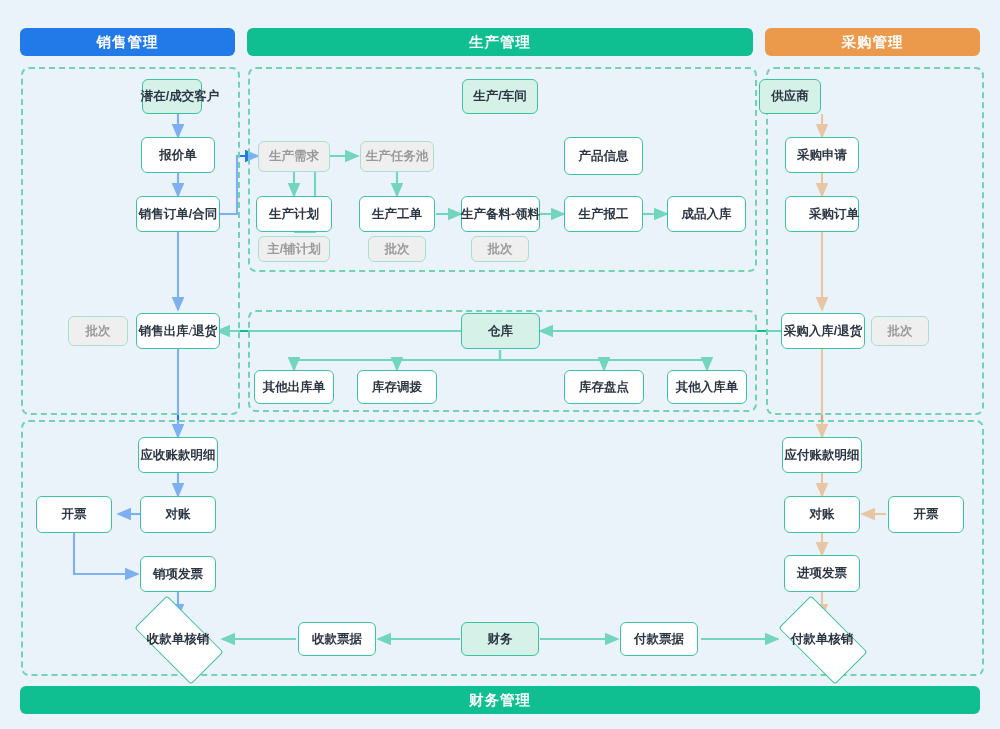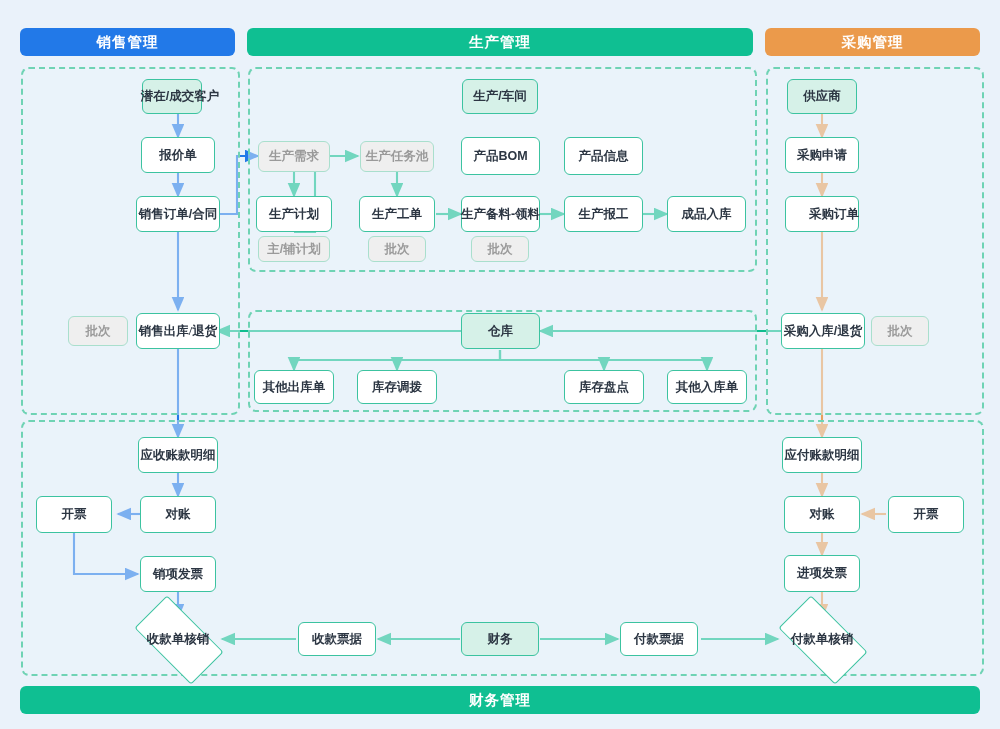--- a/index.html
+++ b/index.html
@@ -144,38 +144,37 @@
 
   <div class="node mint" style="left:142px;top:79px;width:60px;height:35px;padding-left:16px;">潜在/成交客户</div>
   <div class="node plain" style="left:141px;top:137px;width:74px;height:36px;">报价单</div>
   <div class="node plain" style="left:136px;top:196px;width:84px;height:36px;">销售订单/合同</div>
   <div class="node plain" style="left:136px;top:313px;width:84px;height:36px;font-family:Liberation Serif, serif;">销售出库/退货</div>
   <div class="node grey" style="left:68px;top:316px;width:60px;height:30px;">批次</div>
 
   <div class="node mint" style="left:462px;top:79px;width:76px;height:35px;">生产/车间</div>
   <div class="node grey" style="left:258px;top:141px;width:72px;height:31px;">生产需求</div>
   <div class="node grey" style="left:360px;top:141px;width:74px;height:31px;">生产任务池</div>
-  <div class="node plain" style="left:461px;top:137px;width:79px;height:38px;">产品BOM</div>
   <div class="node plain" style="left:564px;top:137px;width:79px;height:38px;">产品信息</div>
   <div class="node plain" style="left:256px;top:196px;width:76px;height:36px;">生产计划</div>
   <div class="node plain" style="left:359px;top:196px;width:76px;height:36px;">生产工单</div>
   <div class="node plain" style="left:461px;top:196px;width:79px;height:36px;">生产备料-领料</div>
   <div class="node plain" style="left:564px;top:196px;width:79px;height:36px;">生产报工</div>
   <div class="node plain" style="left:667px;top:196px;width:79px;height:36px;">成品入库</div>
   <div class="node grey" style="left:258px;top:236px;width:72px;height:26px;">主/辅计划</div>
   <div class="node grey" style="left:368px;top:236px;width:58px;height:26px;">批次</div>
   <div class="node grey" style="left:471px;top:236px;width:58px;height:26px;">批次</div>
 
   <div class="node mint" style="left:461px;top:313px;width:79px;height:36px;">仓库</div>
   <div class="node plain" style="left:254px;top:370px;width:80px;height:34px;">其他出库单</div>
   <div class="node plain" style="left:357px;top:370px;width:80px;height:34px;">库存调拨</div>
   <div class="node plain" style="left:564px;top:370px;width:80px;height:34px;">库存盘点</div>
   <div class="node plain" style="left:667px;top:370px;width:80px;height:34px;">其他入库单</div>
 
-  <div class="node mint" style="left:787px;top:79px;width:70px;height:35px;">供应商</div>
+  <div class="node mint" style="left:759px;top:79px;width:62px;height:35px;">供应商</div>
   <div class="node plain" style="left:785px;top:137px;width:74px;height:36px;">采购申请</div>
   <div class="node plain" style="left:785px;top:196px;width:74px;height:36px;padding-left:24px;">采购订单</div>
   <div class="node plain" style="left:781px;top:313px;width:84px;height:36px;">采购入库/退货</div>
   <div class="node grey" style="left:871px;top:316px;width:58px;height:30px;">批次</div>
 
   <div class="node plain" style="left:138px;top:437px;width:80px;height:36px;">应收账款明细</div>
   <div class="node plain" style="left:140px;top:496px;width:76px;height:37px;">对账</div>
   <div class="node plain" style="left:36px;top:496px;width:76px;height:37px;">开票</div>
   <div class="node plain" style="left:140px;top:556px;width:76px;height:36px;">销项发票</div>
   <div class="diamond" style="left:139px;top:617px;width:78px;height:44px;">

